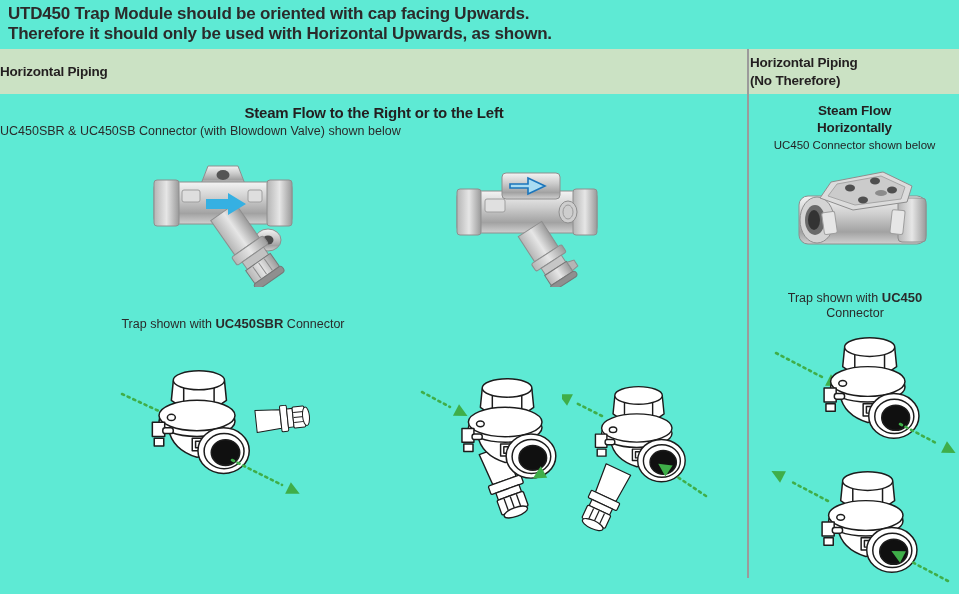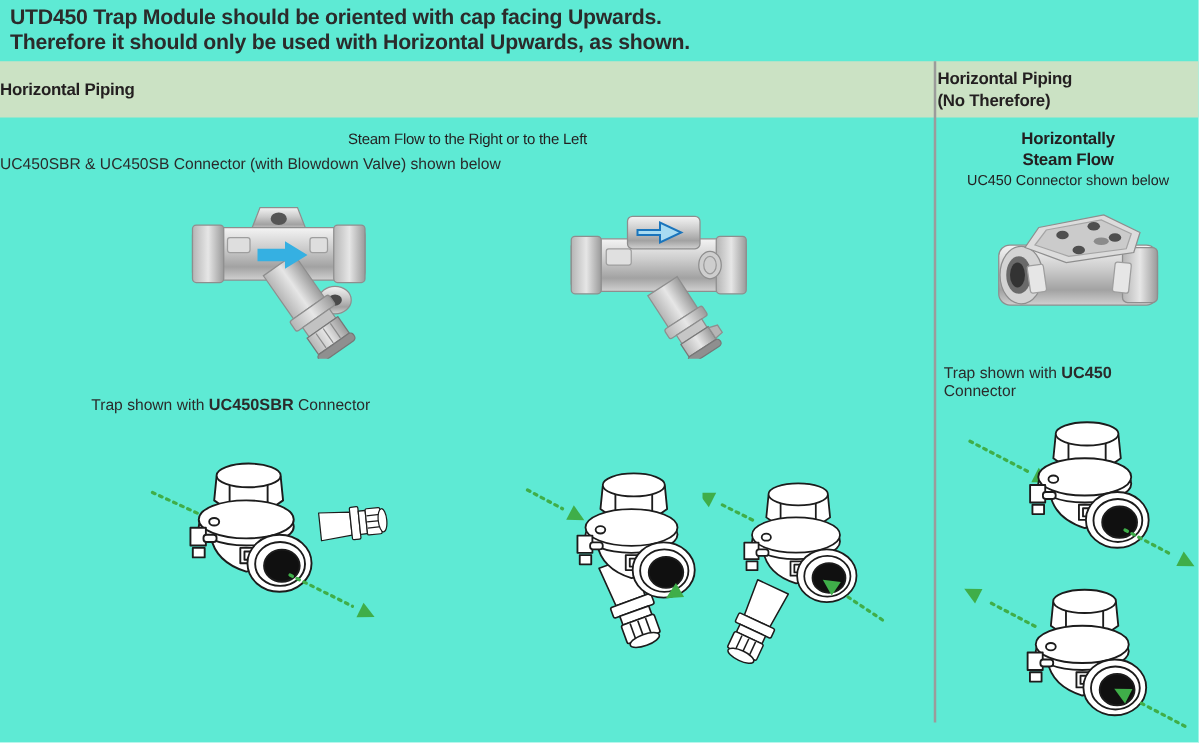--- a/index.html
+++ b/index.html
@@ -14,32 +14,32 @@
   }
   .greenbar{left:0;top:49px;width:959px;height:45px;background:#cbe2c4;}
   .hdr{
     top:49px;height:45px;display:flex;flex-direction:column;justify-content:center;
     font-weight:700;font-size:13.5px;line-height:1.3;letter-spacing:-0.2px;
   }
   .hdr-left{left:0;width:748px;}
   .hdr-right{left:750px;width:209px;}
   .divider{left:747px;top:49px;width:2px;height:529px;background:#9b9b9b;}
   .col-title{
-    left:0;top:104px;width:748px;text-align:center;font-weight:400;font-size:12px;letter-spacing:-0.2px;
+    left:0;top:104px;width:748px;text-align:center;font-weight:700;font-size:15px;letter-spacing:-0.2px;
   }
   .col-sub{
     left:0;top:124px;width:748px;font-size:12.5px;color:#2b2b2b;
   }
   .r-title{
     left:750px;top:103px;width:209px;text-align:center;font-weight:700;
     font-size:13.5px;line-height:1.25;letter-spacing:-0.2px;
   }
   .r-sub{left:750px;top:139px;width:209px;text-align:center;font-size:11.5px;}
   .caption{
-    text-align:left;font-size:12.5px;line-height:1.22;color:#2b2b2b;
+    text-align:center;font-size:12.5px;line-height:1.22;color:#2b2b2b;
   }
   .caption b{font-size:13px;}
   svg{display:block;}
   .ga{stroke:#3fae49;stroke-width:2.6;stroke-dasharray:2.2 4;stroke-linecap:round;fill:none;}
   .ln{stroke:#1c1c1c;stroke-width:1.6;fill:#fff;stroke-linejoin:round;}
 </style>
 </head>
 <body>
 
 <div class="page">
@@ -148,21 +148,21 @@
       <rect x="-14" y="0" width="28" height="30" fill="url(#met2)" stroke="#8e8e8e"></rect>
       <rect x="-18" y="30" width="36" height="9" rx="2" fill="url(#met2)" stroke="#8e8e8e"></rect>
       <rect x="-12" y="39" width="24" height="8" fill="#c6c6c6" stroke="#8e8e8e"></rect>
       <rect x="-13" y="47" width="26" height="12" fill="url(#met2)" stroke="#777"></rect>
       <polygon points="13,48 20,50 20,57 13,58" fill="#b5b5b5" stroke="#8e8e8e"></polygon>
       <rect x="-15" y="59" width="30" height="6" rx="3" fill="#8f8f8f" stroke="#777"></rect>
     </g>
     <polygon points="58,27 76,27 76,21 93,29 76,37 76,31 58,31" fill="#a9dcf2" stroke="#1b75bc" stroke-width="1.6"></polygon>
   </svg>
 
-  <div class="abs caption" style="left:73px;top:316px;width:340px">
+  <div class="abs caption" style="left:63px;top:316px;width:340px">
     <div><span>Trap shown with </span><b>UC450SBR</b><span> Connector</span></div>
   </div>
   <div class="abs caption" style="left:397px;top:314px;width:340px">
   </div>
 
   <svg class="abs" style="left:112px;top:360px" width="200" height="162" viewBox="0 0 200 162">
     <line class="ga" x1="10" y1="34" x2="62" y2="58"></line>
     <use href="#arrowhead" transform="translate(68,61) rotate(25)"></use>
     <use href="#legsym" transform="translate(146,80) rotate(-96) scale(0.62)"></use>
     <use href="#trapsym" transform="translate(28,8) scale(0.95)"></use>
@@ -181,22 +181,22 @@
   <svg class="abs" style="left:562px;top:372px" width="150" height="160" viewBox="0 0 150 160">
     <line class="ga" x1="40" y1="44" x2="14" y2="31"></line>
     <use href="#arrowhead" transform="translate(8,28) rotate(207)"></use>
     <use href="#legsym" transform="translate(36,88) rotate(25) scale(0.75)"></use>
     <use href="#trapsym" transform="translate(22,12) scale(0.88)"></use>
     <line class="ga" x1="144" y1="124" x2="114" y2="104"></line>
     <use href="#arrowhead" transform="translate(107,99) rotate(214)"></use>
   </svg>
 
   <div class="abs r-title">
+    <div>Steam Flow</div>
     <div>Horizontally</div>
-    <div>Steam Flow</div>
   </div>
   <div class="abs r-sub">UC450 Connector shown below</div>
 
   <svg class="abs" style="left:795px;top:160px" width="135" height="98" viewBox="0 0 135 98">
     <rect x="4" y="36" width="127" height="48" rx="9" fill="url(#met1)" stroke="#8e8e8e"></rect>
     <rect x="103" y="38" width="28" height="44" rx="4" fill="url(#met2)" stroke="#8e8e8e"></rect>
     <ellipse cx="22" cy="60" rx="17" ry="23" fill="#d4d4d4" stroke="#8e8e8e"></ellipse>
     <ellipse cx="20" cy="60" rx="10" ry="15" fill="#6a6a6a"></ellipse>
     <ellipse cx="19" cy="60" rx="6" ry="10" fill="#333"></ellipse>
     <polygon points="36,22 88,12 117,26 112,42 58,50 25,38" fill="#dcdcdc" stroke="#8e8e8e"></polygon>

